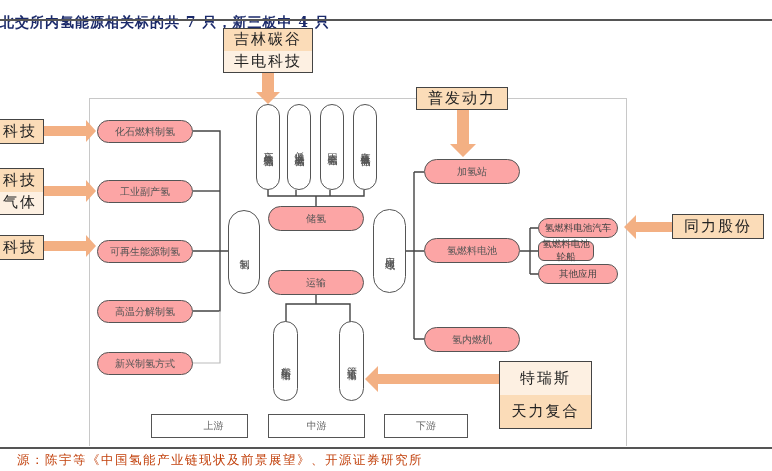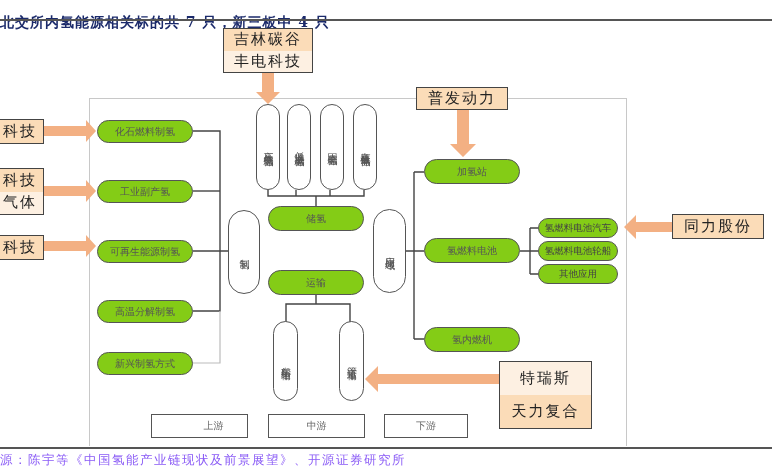--- a/index.html
+++ b/index.html
@@ -3,26 +3,26 @@
 <meta charset="utf-8">
 <style>
   html, body { margin:0; padding:0; background:#ffffff; }
   body { width:772px; height:471px; position:relative; overflow:hidden;
          font-family:"DejaVu Serif", serif; }
   .abs { position:absolute; box-sizing:border-box; }
   .title { left:0; top:13px; height:18px; font-size:14px; font-weight:bold; color:#1b2a6b;
            white-space:nowrap; letter-spacing:1px; line-height:18px; }
   .rule-top { left:0; top:19px; width:772px; height:2px; background:#555; }
   .rule-bottom { left:0; top:447px; width:772px; height:2px; background:#555; }
-  .source { left:0; top:451px; height:18px; font-size:12.5px; color:#8b5cf6; white-space:nowrap;
+  .source { left:17px; top:451px; height:18px; font-size:12.5px; color:#c2410c; white-space:nowrap;
             letter-spacing:1.5px; line-height:18px; }
   .frame { left:89px; top:98px; width:538px; height:348px; border:1px solid #c8c8c8;
            border-bottom:none; }
 
-  .pill { border:1.6px solid #555; background:#84cc16; color:#555; font-size:10px;
+  .pill { border:1.6px solid #555; background:#fca5a5; color:#555; font-size:10px;
           display:flex; align-items:center; justify-content:center; border-radius:16px;
           text-align:center;font-family:Liberation Mono, monospace; }
   .vpill { border:1.6px solid #555; background:#fff; color:#555; font-size:10px;
            display:flex; align-items:center; justify-content:center; border-radius:18px;
            writing-mode:vertical-rl; text-orientation:upright; letter-spacing:1px; line-height:12px; }
   .rect { border:1.4px solid #555; background:#fff; color:#666; font-size:10px;
           display:flex; align-items:center; justify-content:center; }
 
   .company-box { border:1.6px solid #444; display:flex; flex-direction:column; overflow:hidden; }
   .company-box .row { flex:1; display:flex; align-items:center; justify-content:center;
@@ -83,21 +83,21 @@
 
 <div class="abs pill" style="left:268px;top:270px;width:96px;height:25px;">运输</div>
 <div class="abs vpill" style="left:273px;top:321px;width:25px;height:80px;">车船运输</div>
 <div class="abs vpill" style="left:339px;top:321px;width:25px;height:80px;">管道运输</div>
 
 <div class="abs vpill" style="left:373px;top:209px;width:33px;height:84px;">应用领域</div>
 <div class="abs pill" style="left:424px;top:159px;width:96px;height:25px;">加氢站</div>
 <div class="abs pill" style="left:424px;top:238px;width:96px;height:25px;">氢燃料电池</div>
 <div class="abs pill" style="left:424px;top:327px;width:96px;height:25px;">氢内燃机</div>
 <div class="abs pill" style="left:538px;top:218px;width:80px;height:20px;font-size:9.5px;color:#444;">氢燃料电池汽车</div>
-<div class="abs pill" style="left:538px;top:241px;width:80px;height:20px;font-size:9.5px;color:#444;">氢燃料电池轮船</div>
+<div class="abs pill" style="left:538px;top:241px;width:56px;height:20px;font-size:9.5px;color:#444;border-radius:6px;">氢燃料电池轮船</div>
 <div class="abs pill" style="left:538px;top:264px;width:80px;height:20px;font-size:9.5px;color:#444;">其他应用</div>
 
 <div class="abs rect" style="left:151px;top:414px;width:97px;height:24px;padding-left:28px;">上游</div>
 <div class="abs rect" style="left:268px;top:414px;width:97px;height:24px;">中游</div>
 <div class="abs rect" style="left:384px;top:414px;width:84px;height:24px;">下游</div>
 
 <div class="abs company-box left-clip" style="left:-20px;top:119px;width:64px;height:25px;border-left:none;">
   <div class="row dark">科技</div>
 </div>
 <div class="abs company-box left-clip" style="left:-20px;top:168px;width:64px;height:47px;border-left:none;">

